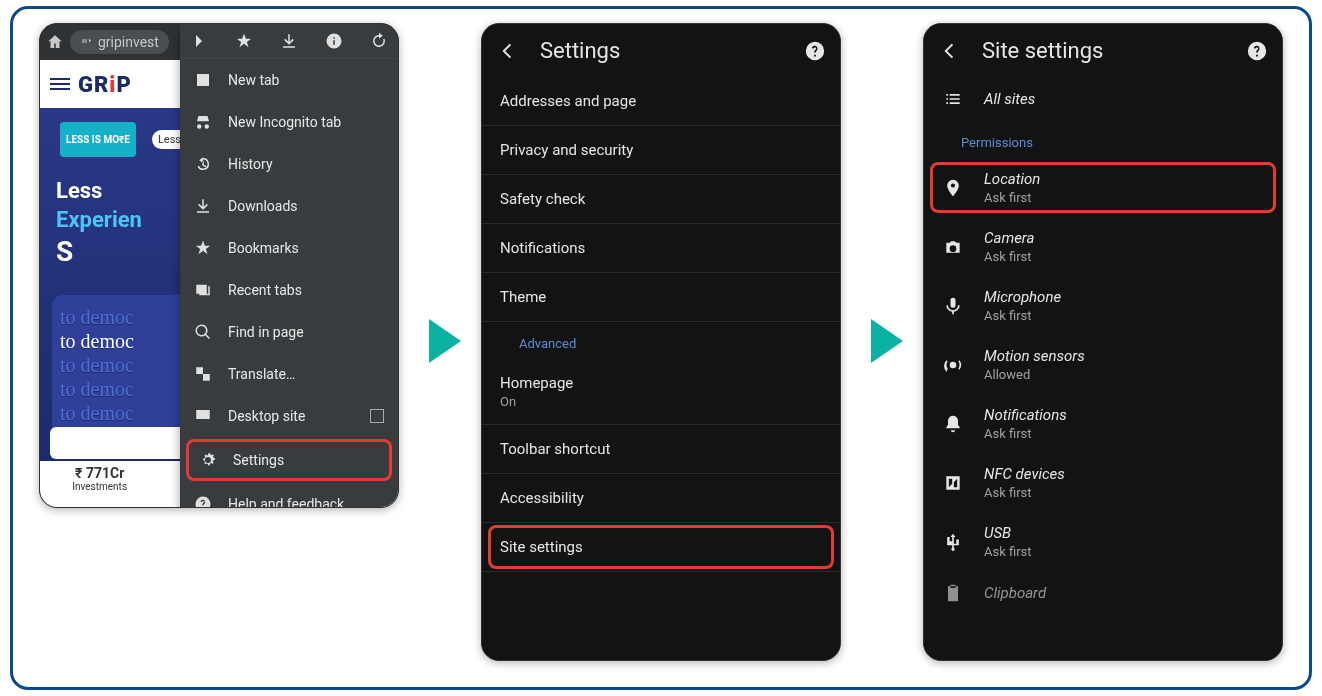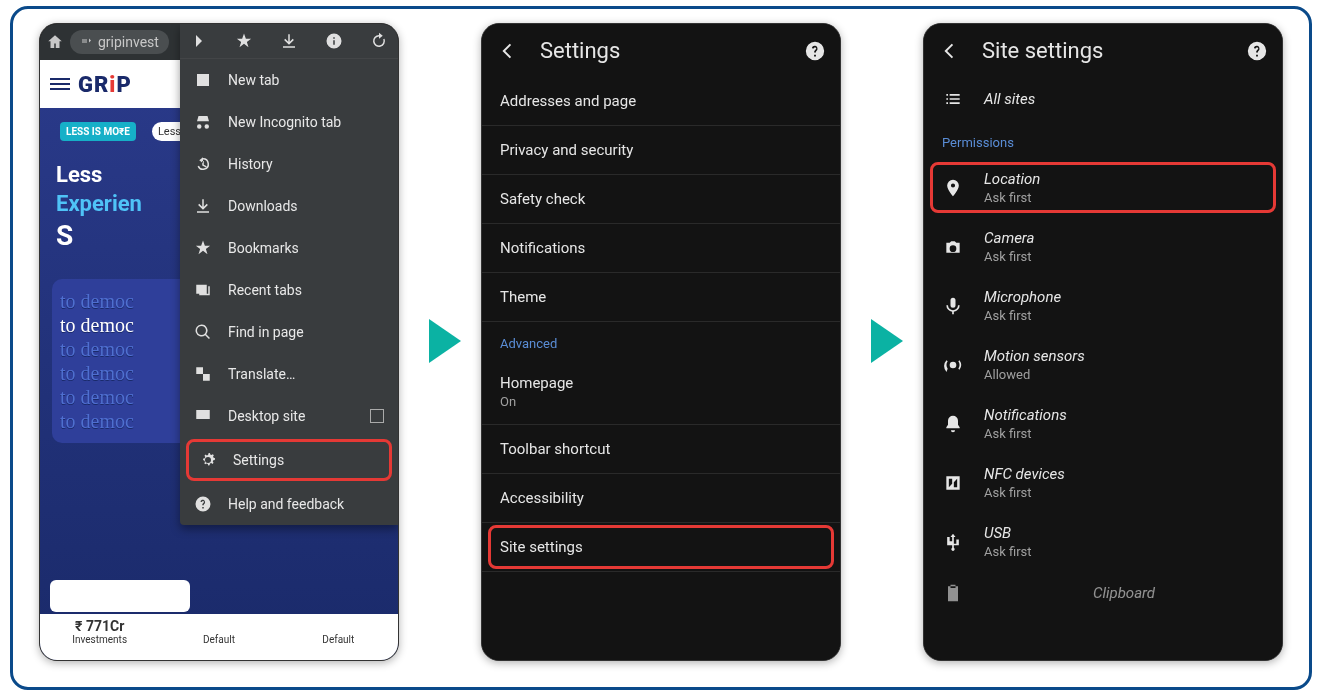--- a/index.html
+++ b/index.html
@@ -24,21 +24,21 @@
     width: 100%; height: 100%;
   }
   .phone {
     position: absolute;
     border: 1px solid #333;
     border-radius: 18px;
     overflow: hidden;
     background: #111;
     box-shadow: 0 2px 8px rgba(0,0,0,0.3);
   }
-  .phone1 { left: 26px; top: 14px; width: 360px; height: 638px; }
+  .phone1 { left: 26px; top: 14px; width: 360px; height: 485px; }
   .phone2 { left: 468px; top: 14px; width: 360px; height: 638px; }
   .phone3 { left: 910px; top: 14px; width: 360px; height: 638px; }
 
   .arrow {
     position: absolute;
     width: 0; height: 0;
     border-top: 22px solid transparent;
     border-bottom: 22px solid transparent;
     border-left: 32px solid #0bb2a3;
   }
@@ -124,21 +124,21 @@
   .web-nav .ham div { height:2px; background:#1a2a6a; margin:3px 0; }
   .grip-logo { font-weight:900; font-size:22px; color:#1a2a6a; letter-spacing:1px; }
   .grip-logo .dot { color:#e53935; }
   .less-badge {
     margin: 14px 10px 0 10px;
     display:inline-block;
     background:#16b0c8;
     color:#fff;
     font-weight:700;
     font-size:10px;
-    padding:4px 6px;
+    padding:12px 6px;
     border-radius:4px;
     line-height:1.1;
   }
   .less-pill {
     display:inline-block;
     background:#fff;
     color:#333;
     font-size:11px;
     padding:3px 6px;
     border-radius:10px;
@@ -202,23 +202,24 @@
   .settings-header .title { font-size:22px; flex:1; }
   .settings-list { flex:1; overflow:hidden; }
   .settings-row {
     padding: 15px 18px;
     border-bottom: 1px solid #2a2a2a;
     font-size: 15px;
     cursor:pointer;
   }
   .settings-row .sub { font-size:13px; color:#a0a0a0; margin-top:2px; }
   .section-label {
-    padding: 14px 18px 8px 18px;
+    padding: 14px 18px 8px 4px;
     color:#5a8dd6;
     font-size:13px;
+    margin-left:33px;
   }
   .settings-row.hl {
     position:relative;
   }
   .settings-row.hl::after {
     content:"";
     position:absolute;
     left:6px; right:6px; top:2px; bottom:2px;
     border:3px solid #e53935;
     border-radius:8px;
@@ -518,21 +519,21 @@
             <div class="icon">
                 <svg viewBox="0 0 24 24">
                   <path d="M12 2l3 4h-2v8h3V9h3v7h-6v3a2 2 0 1 1-2 0v-3H5V6h3v5h3V6H9z"></path>
                 </svg>
               </div>
             <div class="txt">
                 <div class="label">USB</div>
                 <div class="sub">Ask first</div>
               </div>
           </div>
-          <div class="perm-row" style="opacity:0.6;text-align:center;">
+          <div class="perm-row" style="opacity:0.6;">
             <div class="icon">
                 <svg viewBox="0 0 24 24">
                   <path d="M9 2h6v2h3v18H6V4h3zM9 4v2h6V4z"></path>
                 </svg>
               </div>
             <div class="txt">
                 <div class="label">Clipboard</div>
               </div>
           </div>
         </div>

